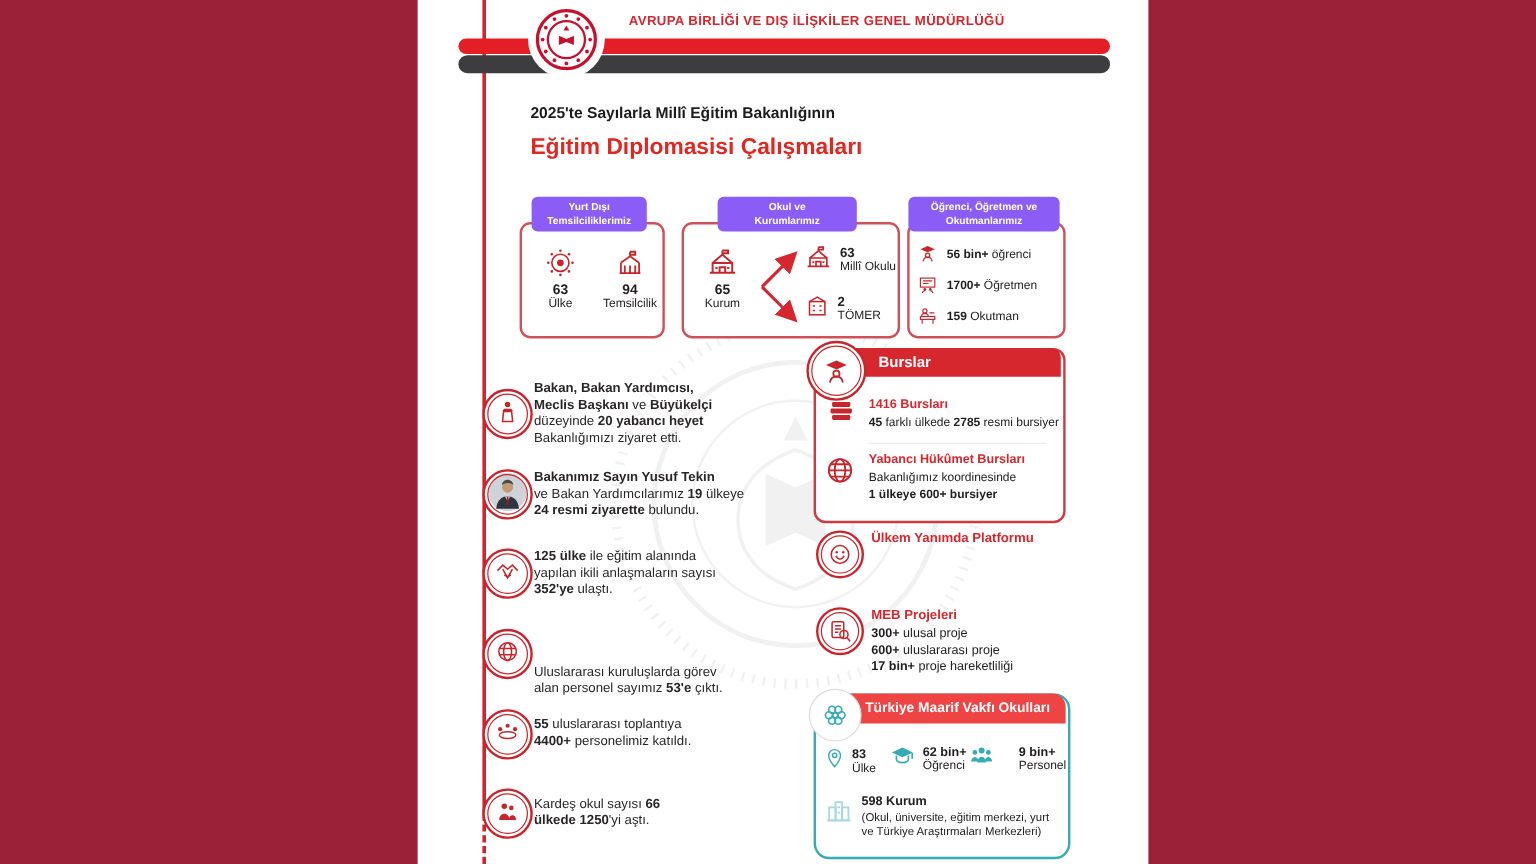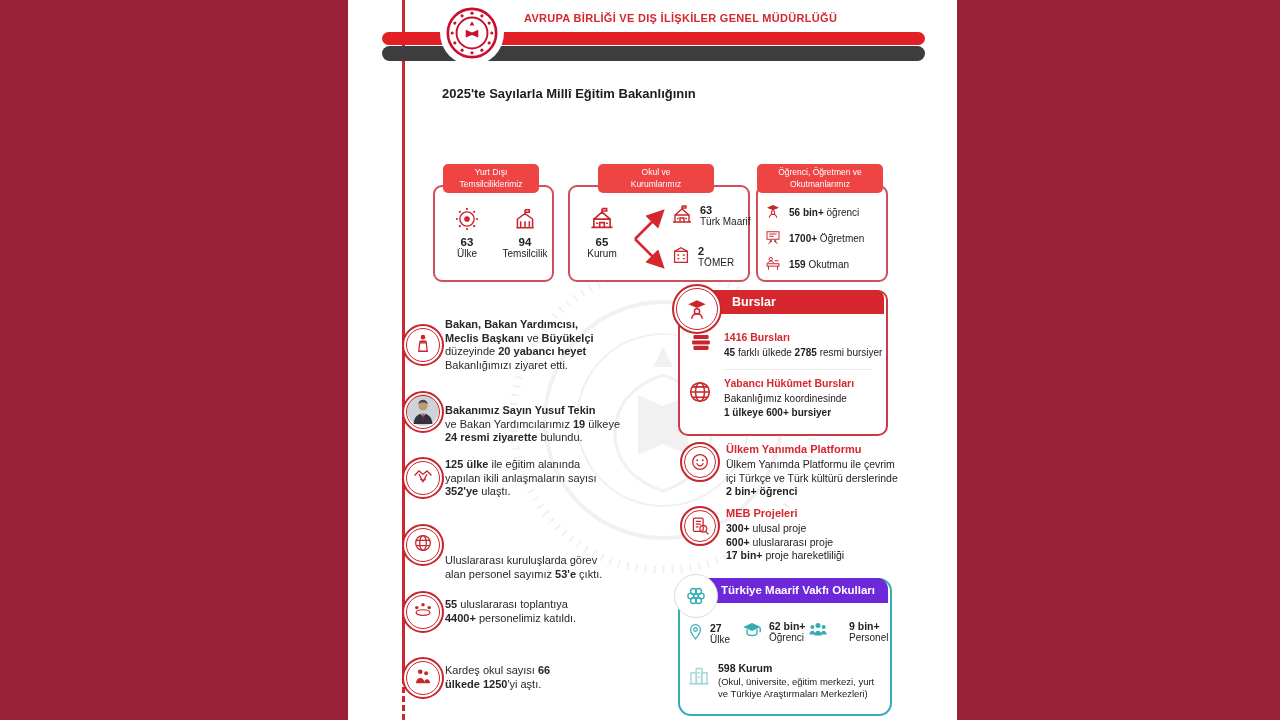--- a/index.html
+++ b/index.html
@@ -22,21 +22,21 @@
         display:flex;align-items:center;justify-content:center;}
   .agency{left:176px;top:12px;font-size:11px;font-weight:bold;color:#D2282E;letter-spacing:.3px;z-index:2;}
   .title1{left:94px;top:86px;font-size:13px;font-weight:bold;color:#1C1C1E;}
   .title2{left:94px;top:112px;font-size:19px;font-weight:bold;color:#E02722;}
 
   
   .box{background:#fff;border:2px solid #D05058;border-radius:9px;}
   .box1{left:85px;top:185px;width:117px;height:93px;}
   .box2{left:220px;top:185px;width:178px;height:93px;}
   .box3{left:408px;top:185px;width:128px;height:93px;}
-  .tab{background:#ef4444;color:#fff;border-radius:5px;text-align:center;font-weight:normal;font-size:8.5px;
+  .tab{background:#8b5cf6;color:#fff;border-radius:5px;text-align:center;font-weight:bold;font-size:8.5px;
        line-height:1.3;display:flex;align-items:center;justify-content:center;z-index:2;white-space:pre-line;}
   .tab1{left:95px;top:164px;width:96px;height:29px;}
   .tab2{left:250px;top:164px;width:116px;height:29px;}
   .tab3{left:409px;top:164px;width:126px;height:29px;}
   .stat{text-align:center;z-index:2;}
   .stat .ic{color:#C9252C;height:28px;display:flex;align-items:flex-end;justify-content:center;}
   .stat .v{font-weight:bold;font-size:11.5px;margin-top:4px;}
   .stat .l{font-size:10px;}
   .s1a{left:90px;top:204px;width:58px;}
   .s1b{left:146px;top:204px;width:62px;}
@@ -52,21 +52,21 @@
   .p-row .ic{color:#C9252C;flex:0 0 auto;}
   .p1{top:202px;}.p2{top:228px;}.p3{top:254px;}
 
   
   .tl-c{left:54px;width:38px;height:38px;border-radius:50%;background:#fff;border:2px solid #C9252C;
         z-index:2;display:flex;align-items:center;justify-content:center;color:#C9252C;}
   .tl-c::after{content:"";position:absolute;inset:2px;border:1px solid #C9252C;border-radius:50%;}
   .tl-c .ph{border-radius:50%;overflow:hidden;}
   .c1{top:324px;}.c2{top:391px;}.c3{top:457px;}.c4{top:524px;}.c5{top:591px;}.c6{top:657px;}
   .tl-t{left:97px;width:215px;font-size:11px;line-height:13.5px;color:#2A2628;}
-  .t1{top:318px;}.t2{top:404px;}.t3{top:458px;}.t4{top:532px;margin-top:22px;}.t5{top:598px;}.t6{top:664px;}
+  .t1{top:318px;}.t2{top:392px;}.t3{top:458px;}.t4{top:532px;margin-top:22px;}.t5{top:598px;}.t6{top:664px;}
 
   
   .bbox{left:330px;top:290px;width:206px;height:142px;border:2px solid #CE3A42;border-radius:10px;background:#fff;}
   .bhead{left:330px;top:290px;width:206px;height:24px;background:#D7272E;border-radius:8px 8px 0 0;color:#fff;
          font-weight:bold;font-size:12.5px;line-height:24px;padding-left:54px;box-sizing:border-box;z-index:2;}
   .bemblem{left:324px;top:284px;width:46px;height:46px;border-radius:50%;background:#fff;border:2px solid #C9252C;
            z-index:3;display:flex;align-items:center;justify-content:center;color:#C9252C;}
   .bemblem::after{content:"";position:absolute;inset:2px;border:1px solid #C9252C;border-radius:50%;}
   .bic1{left:340px;top:330px;color:#C9252C;z-index:2;}
   .bti1{left:376px;top:331px;font-size:10.5px;font-weight:bold;color:#D7272E;z-index:2;}
@@ -82,21 +82,21 @@
   .circ::after{content:"";position:absolute;inset:2px;border:1px solid #C9252C;border-radius:50%;}
   .u-ic{left:332px;top:442px;}
   .m-ic{left:332px;top:506px;}
   .sec-title{left:378px;font-size:11px;font-weight:bold;color:#D7272E;z-index:2;}
   .u-t{top:443px;text-align:right;}.m-t{top:507px;}
   .sec-text{left:378px;width:175px;font-size:10.5px;line-height:13.5px;z-index:2;}
   .u-x{top:458px;}.m-x{top:522px;}
 
   
   .mbox{left:330px;top:578px;width:210px;height:134px;border:2px solid #35ACB4;border-radius:13px;background:#fff;}
-  .mhead{left:330px;top:578px;width:210px;height:25px;background:#6d28d9;border-radius:11px 11px 0 0;color:#fff;
+  .mhead{left:330px;top:578px;width:210px;height:25px;background:#ef4444;border-radius:11px 11px 0 0;color:#fff;
          font-weight:bold;font-size:11.5px;line-height:25px;text-align:center;padding-left:30px;box-sizing:border-box;z-index:2;}
   .mlogo{left:326px;top:574px;width:42px;height:42px;border-radius:50%;background:#fff;border:1px solid #dcdcdc;
          z-index:3;display:flex;align-items:center;justify-content:center;color:#35ACB4;}
   .mstat{display:flex;align-items:center;gap:5px;z-index:2;}
   .mstat .ic{color:#35ACB4;}
   .mstat .v{font-weight:bold;font-size:10.5px;line-height:12px;}
   .mstat .l{font-size:10px;line-height:12px;}
   .ms1{left:338px;top:620px;}
   .ms2{left:392px;top:618px;justify-content:flex-end;}
   .ms3{left:456px;top:618px;gap:17px;}
@@ -277,20 +277,21 @@
 
     <div class="abs bar-red"></div>
     <div class="abs bar-dark"></div>
     <div class="abs logo">
       <svg width="58" height="58" style="color:#C8102E">
           <use href="#i-meb" width="58" height="58"></use>
         </svg>
     </div>
     <div class="abs agency">AVRUPA BİRLİĞİ VE DIŞ İLİŞKİLER GENEL MÜDÜRLÜĞÜ</div>
     <div class="abs title1">2025'te Sayılarla Millî Eğitim Bakanlığının</div>
+    <div class="abs title2">Eğitim Diplomasisi Çalışmaları</div>
 
     <div class="abs box box1"></div>
     <div class="abs tab tab1">Yurt Dışı
 Temsilciliklerimiz</div>
     <div class="abs stat s1a">
       <div class="ic">
           <svg width="26" height="26">
             <use href="#i-emblem-globe" width="26" height="26"></use>
           </svg>
         </div>
@@ -322,21 +323,21 @@
     <svg class="abs b2arrows" width="36" height="78" viewBox="0 0 36 78">
       <path d="M3 39L29 13" stroke="#D7272E" stroke-width="2.6" marker-end="url(#arr)"></path>
       <path d="M3 39L29 65" stroke="#D7272E" stroke-width="2.6" marker-end="url(#arr)"></path>
     </svg>
     <div class="abs branch br1">
       <span class="ic"><svg width="24" height="24">
             <use href="#i-school" width="24" height="24"></use>
           </svg></span>
       <span class="txt">
         <div class="v">63</div>
-        <div class="l">Türk Maarif</div>
+        <div class="l">Millî Okulu</div>
       </span>
     </div>
     <div class="abs branch br2">
       <span class="ic"><svg width="22" height="22">
             <use href="#i-tomer" width="22" height="22"></use>
           </svg></span>
       <span class="txt">
         <div class="v">2</div>
         <div class="l">TÖMER</div>
       </span>
@@ -431,21 +432,20 @@
         </svg></div>
     <div class="abs bti2">Yabancı Hükûmet Bursları</div>
     <div class="abs btx2">Bakanlığımız koordinesinde<br><b>1 ülkeye 600+ bursiyer</b></div>
 
     <div class="abs circ u-ic">
       <svg width="22" height="22">
           <use href="#i-smiley" width="22" height="22"></use>
         </svg>
     </div>
     <div class="abs sec-title u-t">Ülkem Yanımda Platformu</div>
-    <div class="abs sec-text u-x">Ülkem Yanımda Platformu ile çevrim<br>içi Türkçe ve Türk kültürü derslerinde<br><b>2 bin+ öğrenci</b></div>
 
     <div class="abs circ m-ic">
       <svg width="22" height="22">
           <use href="#i-docsearch" width="22" height="22"></use>
         </svg>
     </div>
     <div class="abs sec-title m-t">MEB Projeleri</div>
     <div class="abs sec-text m-x"><b>300+</b> ulusal proje<br><b>600+</b> uluslararası proje<br><b>17 bin+</b> proje hareketliliği</div>
 
     <div class="abs mbox"></div>
@@ -453,21 +453,21 @@
     <div class="abs mlogo">
       <svg width="30" height="30">
           <use href="#i-maarif" width="30" height="30"></use>
         </svg>
     </div>
     <div class="abs mstat ms1">
       <span class="ic"><svg width="19" height="24">
             <use href="#i-pin" width="19" height="24"></use>
           </svg></span>
       <span>
-          <div class="v">27</div>
+          <div class="v">83</div>
       <div class="l">Ülke</div>
         </span>
     </div>
     <div class="abs mstat ms2">
       <span class="ic"><svg width="24" height="24">
             <use href="#i-grad" width="24" height="24"></use>
           </svg></span>
       <span>
           <div class="v">62 bin+</div>
       <div class="l">Öğrenci</div>

